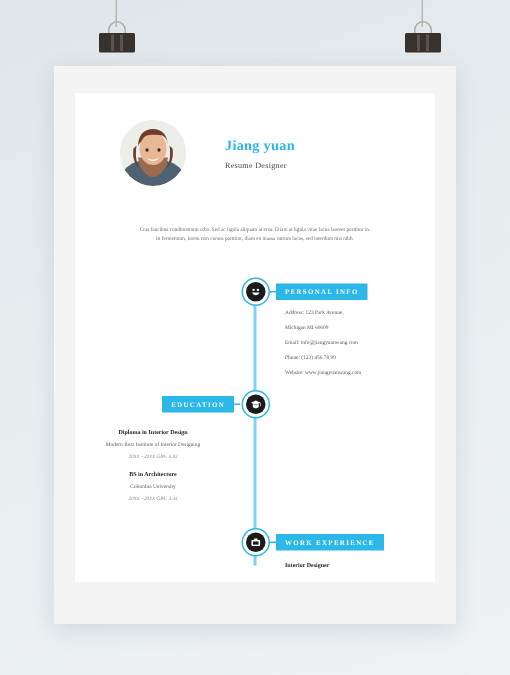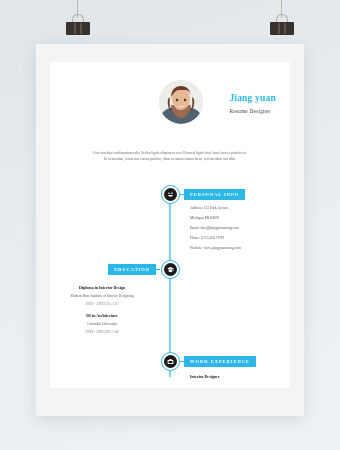--- a/index.html
+++ b/index.html
@@ -85,21 +85,20 @@
     height: 326px;
     background: #ffffff;
     padding: 12px 14px 0 14px;
   }
 
   
   .header {
     display: flex;
     align-items: center;
     padding: 6px 0 0 0;
-    justify-content: flex-end;
   }
   .avatar {
     width: 44px;
     height: 44px;
     border-radius: 50%;
     margin-left: 16px;
     background: #e9ebe8;
     overflow: hidden;
     flex: 0 0 auto;
     position: relative;

